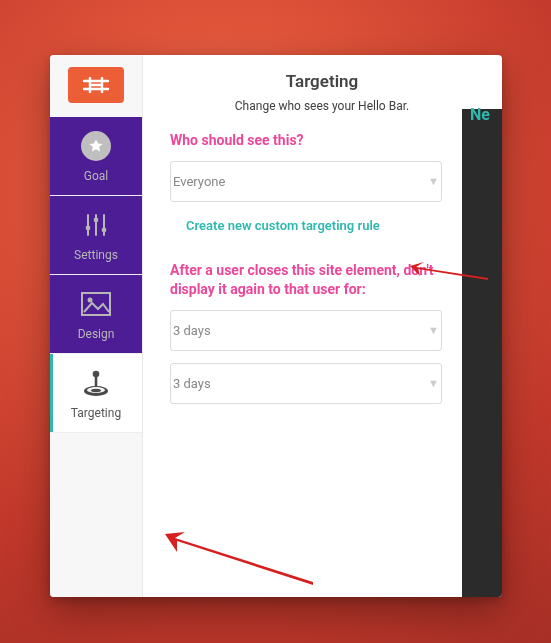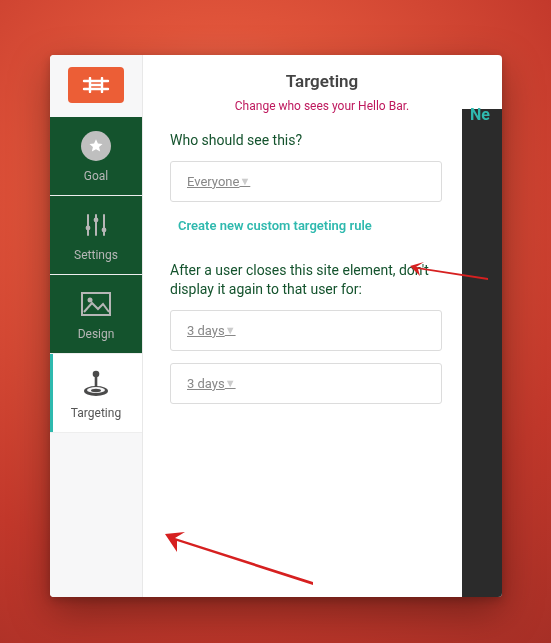--- a/index.html
+++ b/index.html
@@ -22,53 +22,53 @@
   .logo{
     margin:12px auto 14px;display:block;width:56px;height:36px;
     background:#ec5e36;border-radius:4px;position:relative;
   }
   .logo svg{position:absolute;left:50%;top:50%;transform:translate(-50%,-50%);}
   .nav{display:flex;flex-direction:column;}
   .nav-item{
     height:78px;border-bottom:1px solid #eee;
     display:flex;flex-direction:column;align-items:center;justify-content:center;
     color:#b6b6b6;font-size:12px;cursor:pointer;position:relative;
-    background:#14532d;
+    background:#4c1d95;
   }
   .nav-item.active{background:#fff;color:#555;}
   .nav-item.active::before{
     content:"";position:absolute;left:0;top:0;bottom:0;width:3px;background:#2fb9ae;
   }
   .nav-label{margin-top:6px;}
   .icon-box{width:34px;height:34px;display:flex;align-items:center;justify-content:center;}
 
   .main{
     position:absolute;left:92px;right:0;top:0;bottom:0;
     padding:0 0 0 0;overflow:hidden;
   }
   .title{
     text-align:center;font-weight:600;color:#444;font-size:17px;
     padding:16px 0 8px;
   }
   .subtitle{
-    text-align:center;color:#be185d;font-size:12px;margin-bottom:18px;
+    text-align:center;color:#404040;font-size:12px;margin-bottom:18px;
   }
   .content{padding:0 28px;}
   .section-label{
-    font-weight:400;color:#14532d;font-size:14px;line-height:1.4;margin:10px 0 10px;
+    font-weight:700;color:#ec4899;font-size:14px;line-height:1.4;margin:10px 0 10px;
   }
   .select{
-    border:1px solid #dcdcdc;border-radius:3px;padding:12px 16px;
-    font-size:13px;color:#888;display:flex;align-items:center;
-    cursor:pointer;margin-bottom:12px;background:#fff;text-decoration:underline;
+    border:1px solid #dcdcdc;border-radius:3px;padding:12px 2px;
+    font-size:13px;color:#888;display:flex;justify-content:space-between;align-items:center;
+    cursor:pointer;margin-bottom:12px;background:#fff;
   }
   .chevron{color:#ccc;font-size:11px;}
   .link{
     color:#2fb9ae;font-size:13px;font-weight:600;cursor:pointer;display:inline-block;
-    margin:4px 8px 18px;
+    margin:4px 16px 18px;
   }
   .darkpanel{
     position:absolute;right:0;top:54px;bottom:0;width:40px;background:#2b2b2b;
   }
   .ne-tag{
     position:absolute;right:12px;top:18px;color:#2fb9ae;font-weight:700;font-size:16px;margin-top:32px;
   }
 
   
   .star-circle{width:30px;height:30px;background:#bfbfbf;border-radius:50%;display:flex;align-items:center;justify-content:center;}

